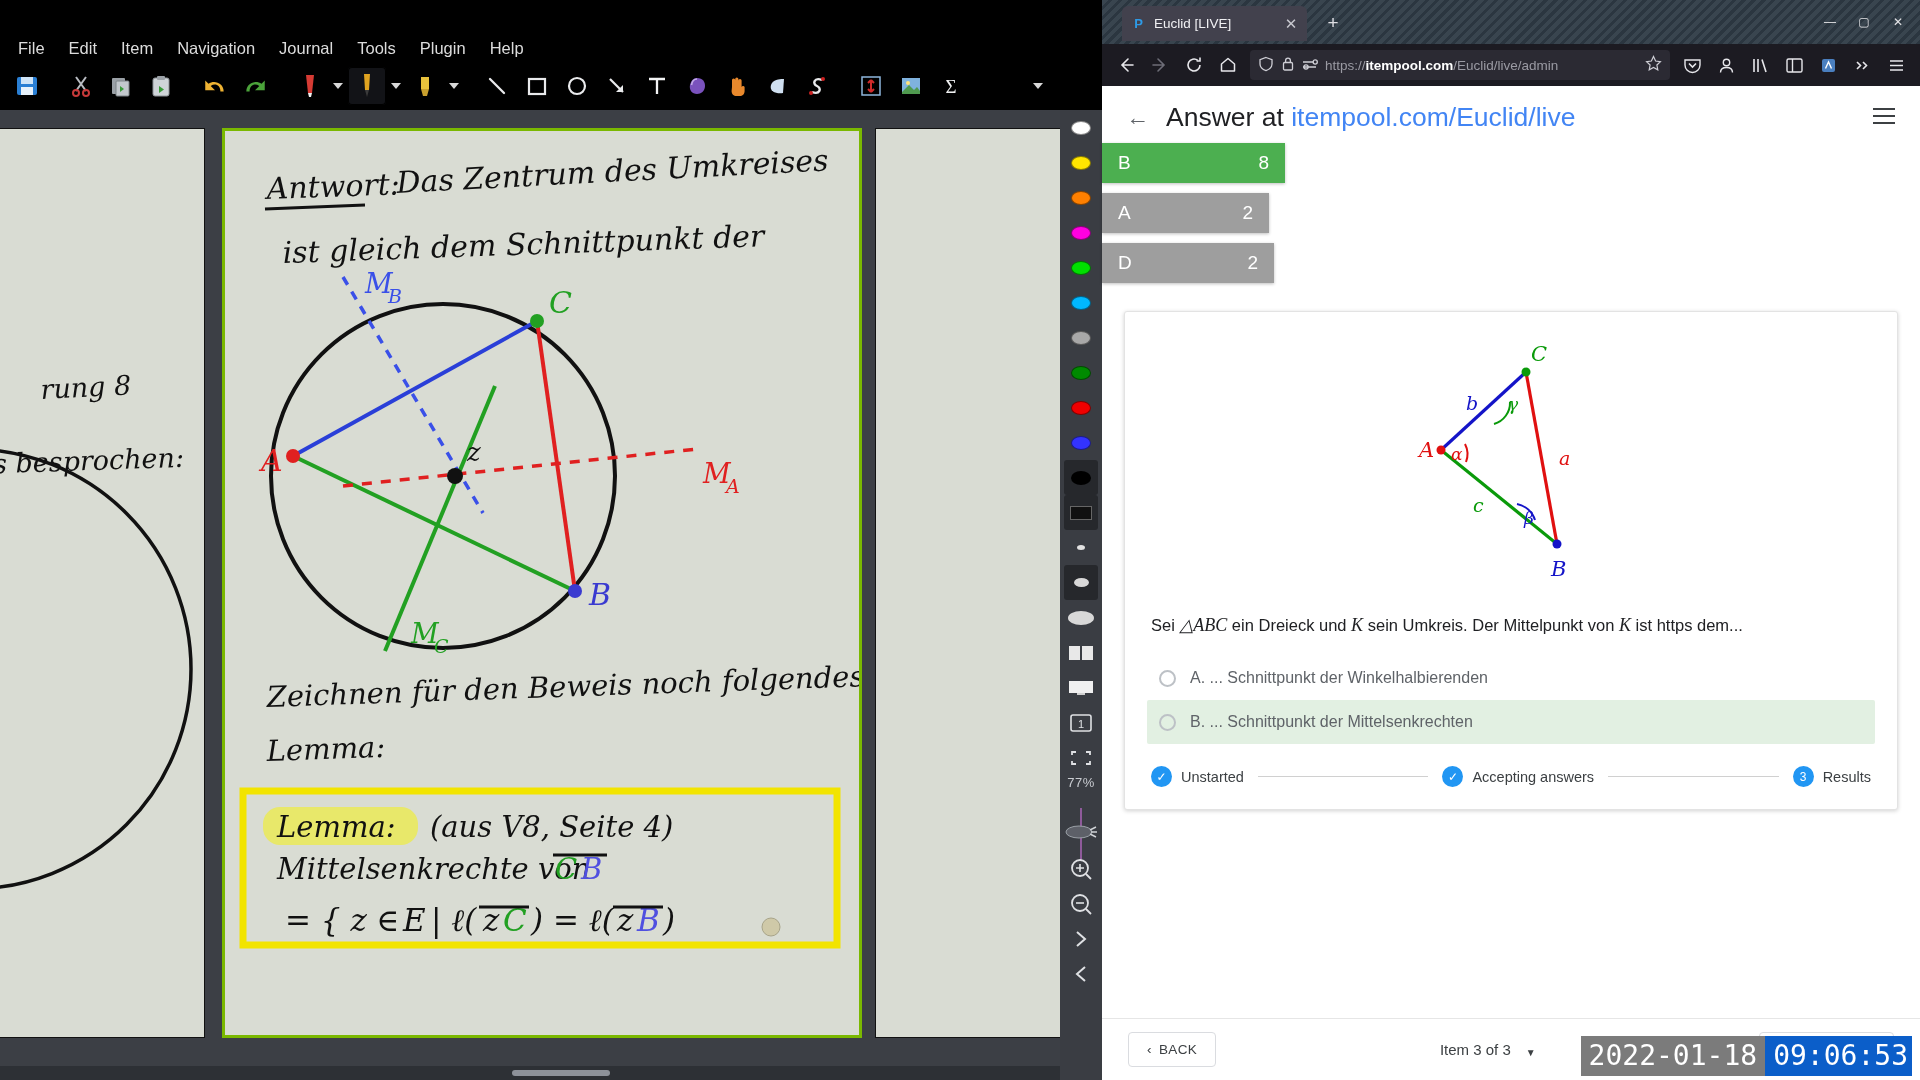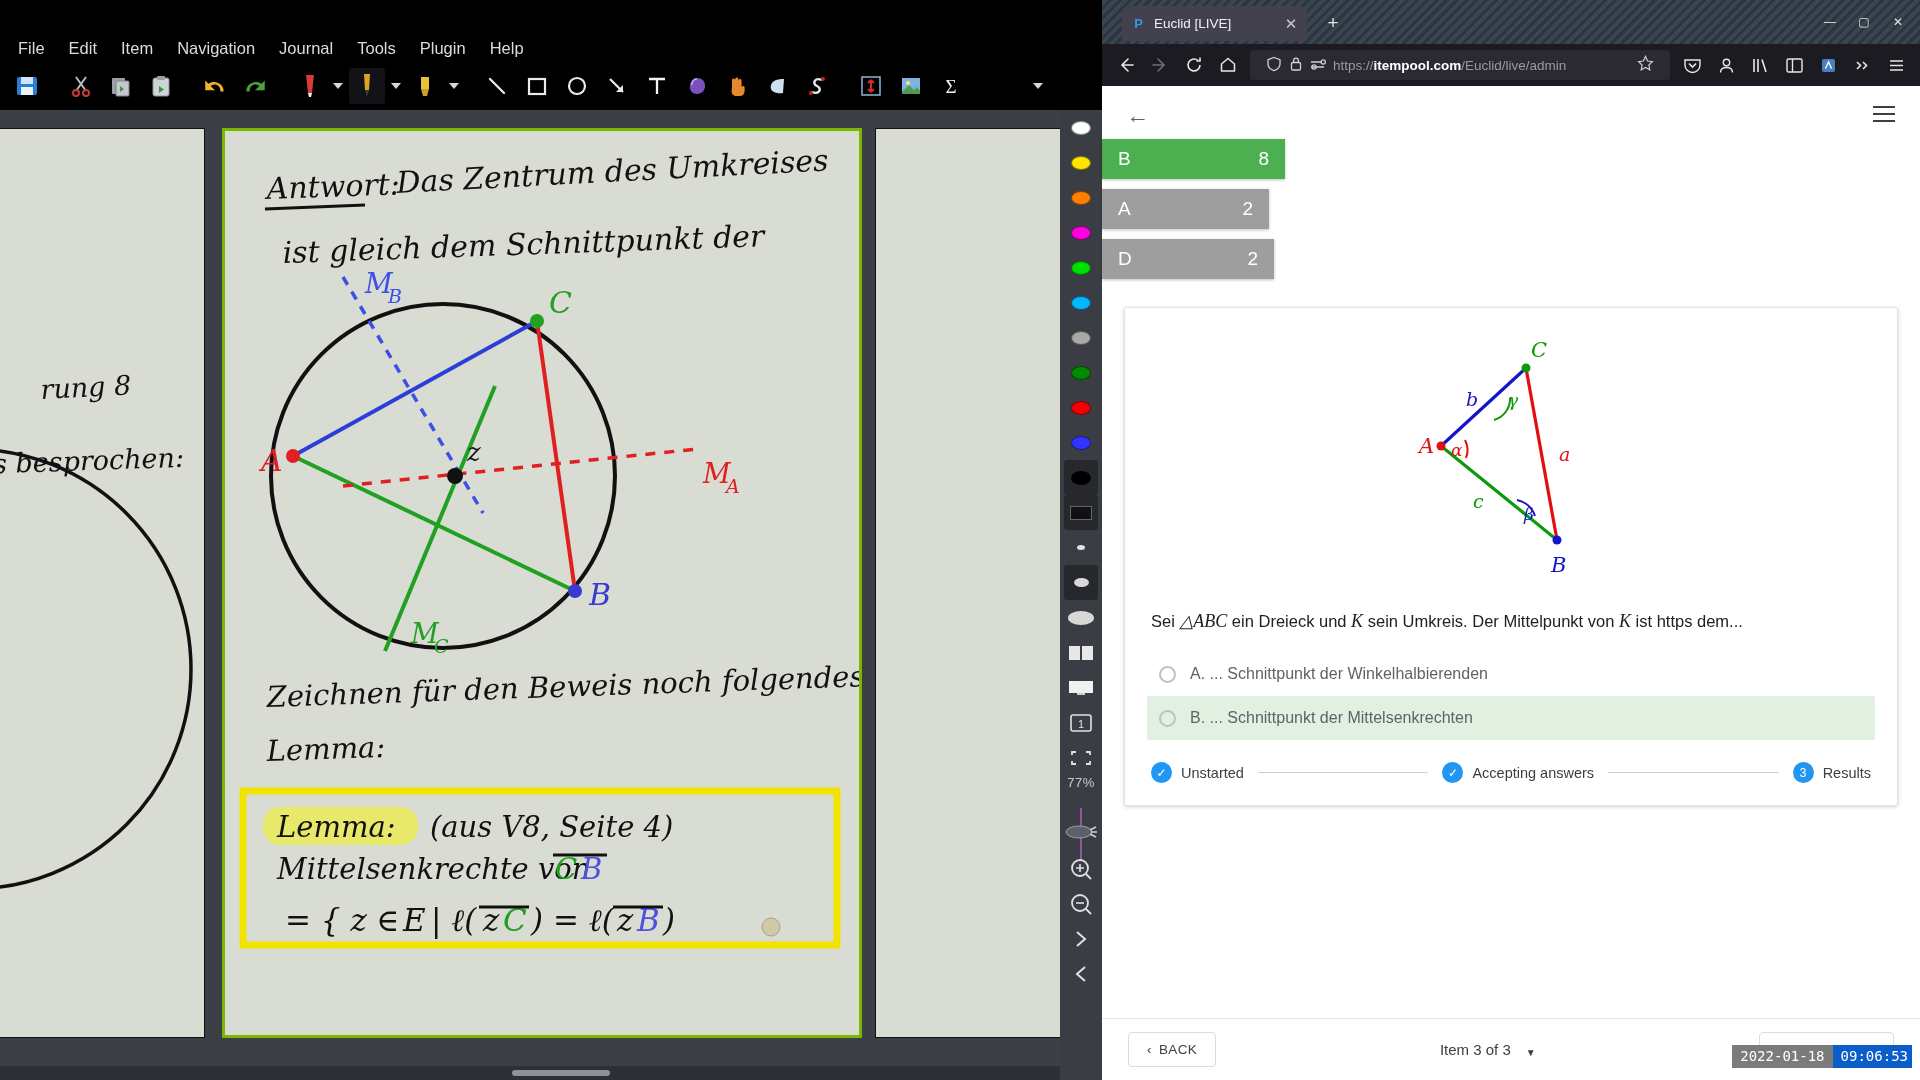--- a/index.html
+++ b/index.html
@@ -95,21 +95,21 @@
   .ff-winctl { position: absolute; right: 6px; top: 10px; display: flex; gap: 2px; }
   .ff-winctl div { width: 32px; height: 24px; display:flex; align-items:center;
     justify-content:center; color:#e3e3e6; font-size: 12px; }
 
   .ff-navbar { position: absolute; top: 44px; left: 0; width: 818px; height: 42px;
     display: flex; align-items: center; padding: 0 8px; gap: 2px; }
   .navbtn { width: 32px; height: 30px; display:flex; align-items:center;
     justify-content:center; color: #e7e7eb; border-radius: 4px; }
   .navbtn.disabled { color: #6d6d77; }
   .urlbar { flex: 1; height: 30px; background: #2b2a33; border-radius: 4px;
-    display: flex; align-items: center; padding: 0 16px; gap: 7px; margin: 0 4px;
+    display: flex; align-items: center; padding: 0 8px; gap: 7px; margin: 0 4px;
     color: #cfcfd6; font-size: 13.5px; }
   .urlbar .urltext { flex: 1; white-space: nowrap; overflow: hidden; }
   .urltext b { color: #ffffff; font-weight: 600; }
   .urltext span.dim { color: #9a9aa3; }
 
   
   .ff-content { position: absolute; top: 86px; left: 0; width: 818px; height: 994px;
     background: #ffffff; }
   .app-header { display: flex; align-items: center; gap: 16px;
     padding: 16px 24px 10px 24px; }
@@ -152,21 +152,21 @@
   .btn-back { border: 1px solid #dadce0; border-radius: 4px; padding: 9px 18px;
     font-size: 13.5px; color: #3c4043; display: flex; align-items: center; gap: 7px;
     letter-spacing: .4px; }
   .item-sel { margin: 16px auto; font-size: 15px; color: #3c4043;
     display: flex; align-items: flex-end; gap: 15px; }
   .btn-end { border: 1px solid #dadce0; border-radius: 4px; padding: 9px 18px;
     font-size: 13.5px; color: #3c4043; letter-spacing: .4px; }
 
   
   .ts-overlay { position: absolute; right: 8px; bottom: 14px; display: flex;
-    font-family: "DejaVu Sans Mono", monospace; font-size: 14px; height: 20px;
+    font-family: "DejaVu Sans Mono", monospace; font-size: 28px; height: 20px;
     align-items: center; }
   .ts-date { background: #7b7b7b; color: #fff; padding: 3px 8px 4px 8px; }
   .ts-time { background: #0b5ec9; color: #fff; padding: 3px 4px 4px 8px; }
 
   .nowrap { white-space: nowrap; }
 </style>
 </head>
 <body>
 
 <div id="root">
@@ -643,20 +643,21 @@
         <svg width="19" height="19" viewBox="0 0 19 19">
             <path d="M3 5 H16 M3 9.5 H16 M3 14 H16" stroke="currentColor" stroke-width="1.6"></path>
           </svg>
       </div>
     </div>
 
     <div class="ff-content">
 
       <div class="app-header">
         <div class="app-back">←</div>
+        <div class="app-title"><span>Answer at </span><a href="#">itempool.com/Euclid/live</a></div>
         <div class="hamburger">
           <svg width="24" height="18" viewBox="0 0 24 18">
               <path d="M1 2 H23 M1 9 H23 M1 16 H23" stroke="currentColor" stroke-width="1.8"></path>
             </svg>
         </div>
       </div>
 
       <div class="bars">
         <div class="bar" style="background:#4caf50;width:183px;">
           <span>B</span>

